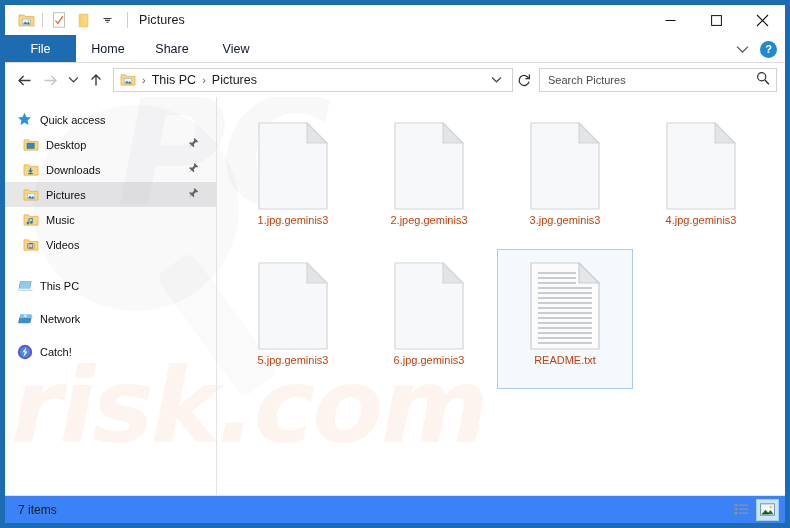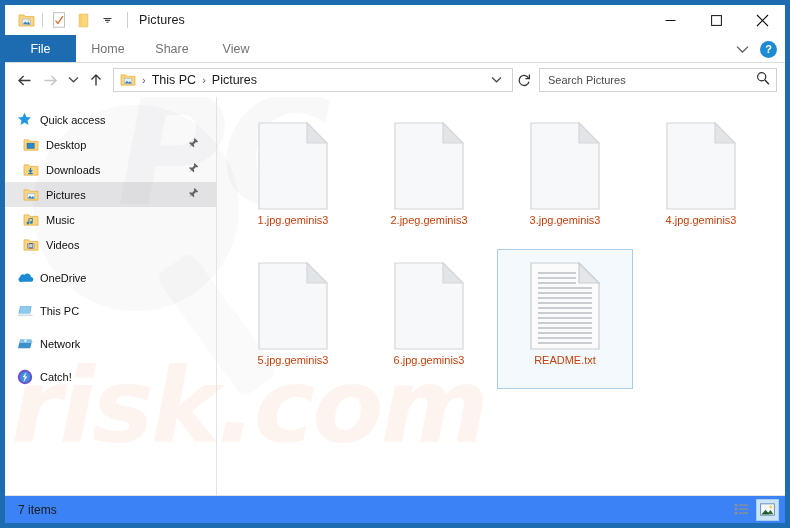--- a/index.html
+++ b/index.html
@@ -43,21 +43,21 @@
   .ribbon {
     height: 28px; flex: 0 0 28px;
     display: flex; align-items: stretch;
     background: #ffffff;
     border-bottom: 1px solid #dcdcdc;
     position: relative;
   }
   .tab {
     min-width: 64px; padding: 0 14px;
     display: flex; align-items: center; justify-content: center;
-    font-size: 12.5px; color: #737373;
+    font-size: 12.5px; color: #0f172a;
   }
   .tab.file { background: #1d6cb2; color: #ffffff; min-width: 71px; }
   .ribbon-right { position: absolute; right: 4px; top: 0; height: 28px; display: flex; align-items: center; gap: 6px; }
   .chev-collapse { width: 24px; height: 24px; display:flex; align-items:center; justify-content:center; color:#555; }
   .help-btn {
     width: 17px; height: 17px; border-radius: 50%;
     background: #1d8ad2; color: #fff;
     font-size: 11px; font-weight: bold;
     display: flex; align-items: center; justify-content: center;
     margin-right: 4px;
@@ -408,28 +408,20 @@
             <rect x="4.6" y="5.4" width="7.4" height="6" fill="#555f6b"></rect>
             <path d="M5.6 5.4v6M11 5.4v6" stroke="#fff" stroke-width="0.8"></path>
             <rect x="6.6" y="6.6" width="3.4" height="3.5" fill="#cfd6dd"></rect>
           </svg>
         </span>
         <span class="lbl">Videos</span>
       </div>
 
       <div class="nav-gap"></div>
 
-      <div class="nav-item root">
-        <span class="ico">
-          <svg width="17" height="13" viewBox="0 0 17 13">
-            <path d="M5.2 10.8h8.6a2.4 2.4 0 0 0 .3-4.8 3.8 3.8 0 0 0-6.6-2.3A3 3 0 0 0 3 6.2a2.4 2.4 0 0 0 2.2 4.6z" fill="#1a8ad4"></path>
-          </svg>
-        </span>
-        <span class="lbl">OneDrive</span>
-      </div>
 
       <div class="nav-gap"></div>
 
       <div class="nav-item root">
         <span class="ico">
           <svg width="17" height="14" viewBox="0 0 17 14">
             <path d="M3 2.2h11.5l-1.3 7.3H1.6z" fill="#5aa7dd"></path>
             <path d="M3.4 2.8h10.4l-1.1 6.2H2.4z" fill="#8fc9ee"></path>
             <path d="M0.6 10.4h15.2l-.6 1.6H1.2z" fill="#cfdbe4"></path>
           </svg>

